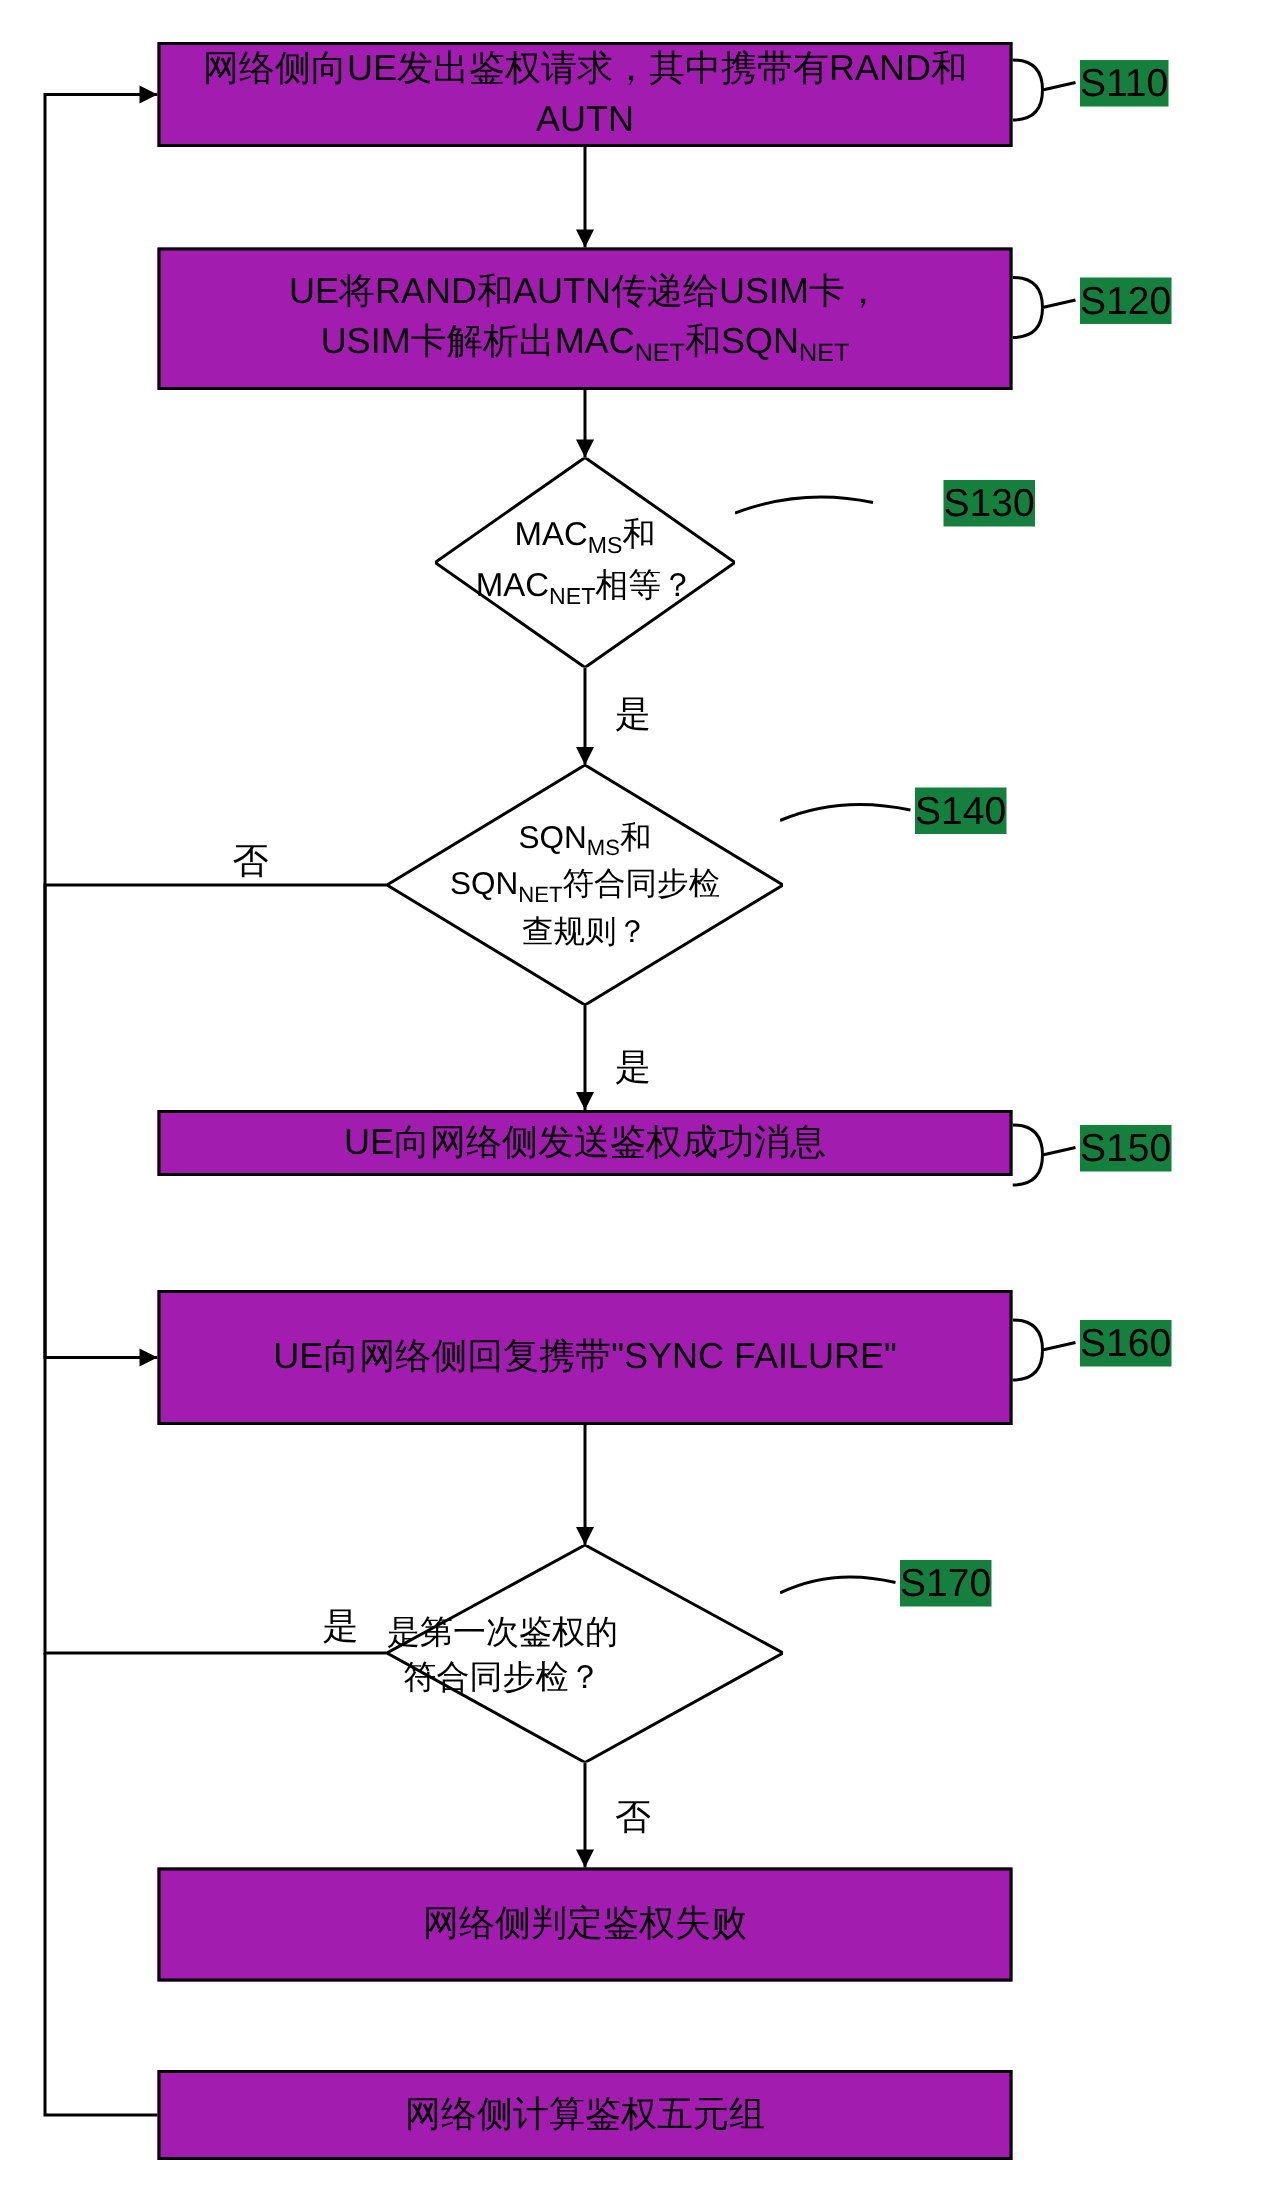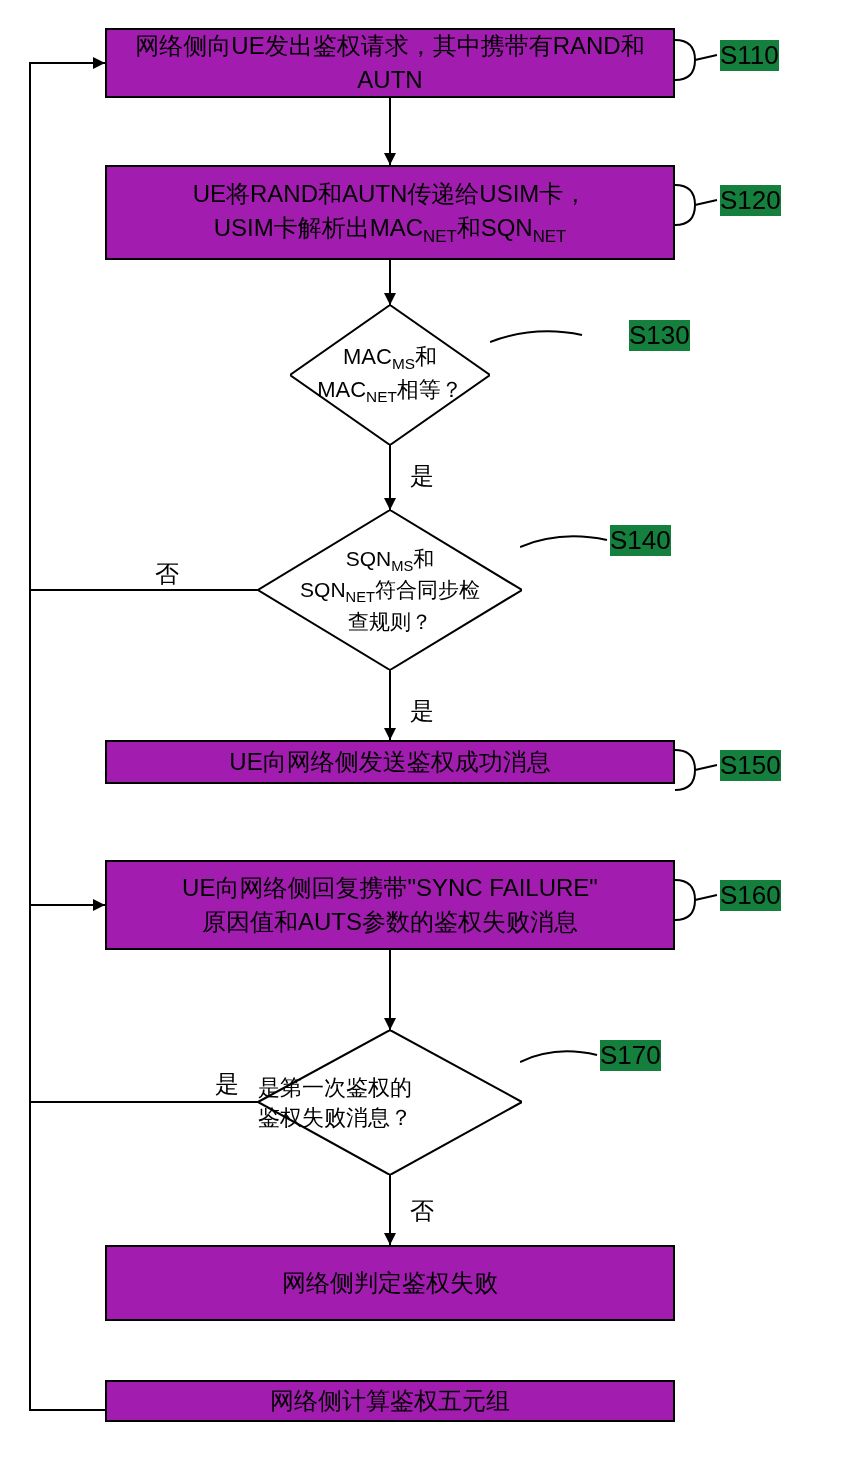--- a/index.html
+++ b/index.html
@@ -140,46 +140,45 @@
   <span>UE向网络侧发送鉴权成功消息</span>
 </div>
 <div class="label" style="left:720px; top:750px;">S150</div>
 <svg style="position:absolute; left:675px; top:745px; width:45px; height:50px;">
     <path d="M0 5 Q 20 5 20 25 Q 20 45 0 45 M20 25 L42 20" stroke="black" stroke-width="2" fill="none"></path>
   </svg>
 
 <div class="box" style="left:105px; top:860px; width:570px; height:90px;">
   <div>
     <span>UE向网络侧回复携带"SYNC FAILURE"</span><br>
-    <span>原因值和AUTS参数的鉴权失败消息</span>
   </div>
 </div>
 <div class="label" style="left:720px; top:880px;">S160</div>
 <svg style="position:absolute; left:675px; top:875px; width:45px; height:50px;">
     <path d="M0 5 Q 20 5 20 25 Q 20 45 0 45 M20 25 L42 20" stroke="black" stroke-width="2" fill="none"></path>
   </svg>
 
 <div style="position:absolute; left:258px; top:1030px; width:264px; height:145px;">
   <svg width="264" height="145" style="position:absolute;">
       <polygon points="132,0 264,72 132,145 0,72" fill="white" stroke="black" stroke-width="2"></polygon>
     </svg>
   <div style="position:absolute; width:100%; height:100%; display:flex; align-items:center; text-align:center; font-size:22px; line-height:1.35;">
     <div>
       <span>是第一次鉴权的</span><br>
-      <span>鉴权失败消息？</span>
+      <span>符合同步检？</span>
     </div>
   </div>
 </div>
 <div class="label" style="left:600px; top:1040px;">S170</div>
 <svg style="position:absolute; left:520px; top:1050px; width:80px; height:30px;">
     <path d="M0 12 Q 35 -5 77 5" stroke="black" stroke-width="2" fill="none"></path>
   </svg>
 
 <div class="yn-label" style="left:215px; top:1068px;">是</div>
 <div class="yn-label" style="left:410px; top:1195px;">否</div>
 
 <div class="box" style="left:105px; top:1245px; width:570px; height:76px;">
   <span>网络侧判定鉴权失败</span>
 </div>
 
-<div class="box" style="left:105px; top:1380px; width:570px; height:42px;">
+<div class="box" style="left:105px; top:1380px; width:570px; height:60px;">
   <span>网络侧计算鉴权五元组</span>
 </div>
 
 </body></html>

